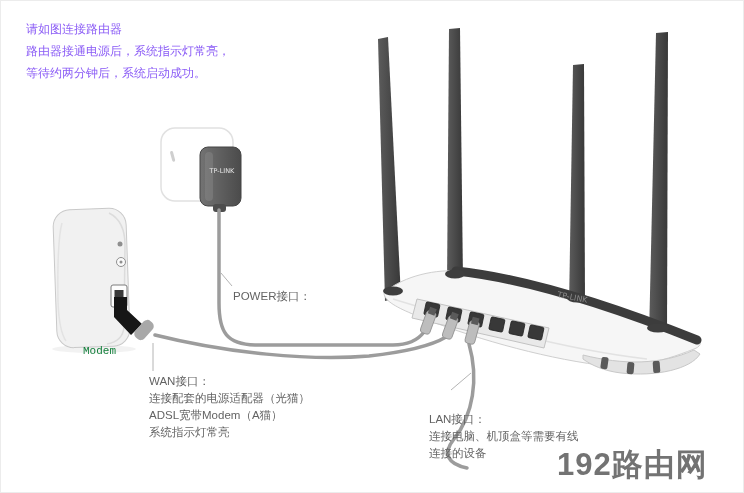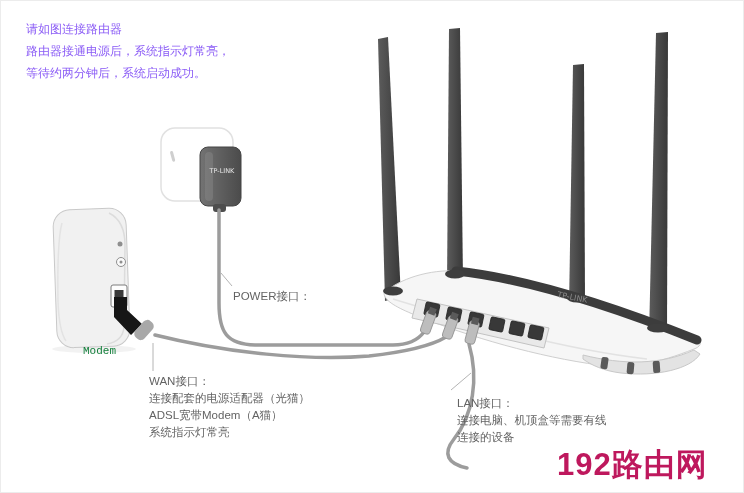--- a/index.html
+++ b/index.html
@@ -5,22 +5,22 @@
   * { margin:0; padding:0; box-sizing:border-box; }
   html,body { background:#ffffff; }
   body { font-family:"Liberation Sans","DejaVu Sans",sans-serif; }
   .canvas { position:relative; width:744px; height:493px; background:#fff; overflow:hidden; border:1px solid #ececec; }
   .scene { position:absolute; left:0; top:0; }
   .instructions { position:absolute; left:25px; top:17px; font-size:12px; color:#8b5cf6; line-height:22px; white-space:nowrap; }
   .modem-label { position:absolute; left:82px; top:344px; font-size:11px; color:#15803d;font-family:Liberation Mono, monospace; }
   .callout { position:absolute; font-size:11.5px; color:#636363; line-height:17px; white-space:nowrap; }
   .co-power { left:232px; top:287px; }
   .co-wan   { left:148px; top:372px; }
-  .co-lan   { left:428px; top:394px;margin-left:28px; }
-  .watermark { position:absolute; left:556px; top:443px; font-size:31px; font-weight:bold; color:#be185d; letter-spacing:1px; white-space:nowrap; }
+  .co-lan   { left:428px; top:410px; }
+  .watermark { position:absolute; left:556px; top:443px; font-size:31px; font-weight:bold; color:#737373; letter-spacing:1px; white-space:nowrap; }
   svg text { font-family:"DejaVu Sans",sans-serif; }
 </style>
 </head>
 <body>
 
 <div class="canvas">
 
   <svg class="scene" width="744" height="493" viewBox="0 0 744 493">
     <defs>
       <linearGradient id="adapterGrad" x1="0" y1="0" x2="1" y2="0">

